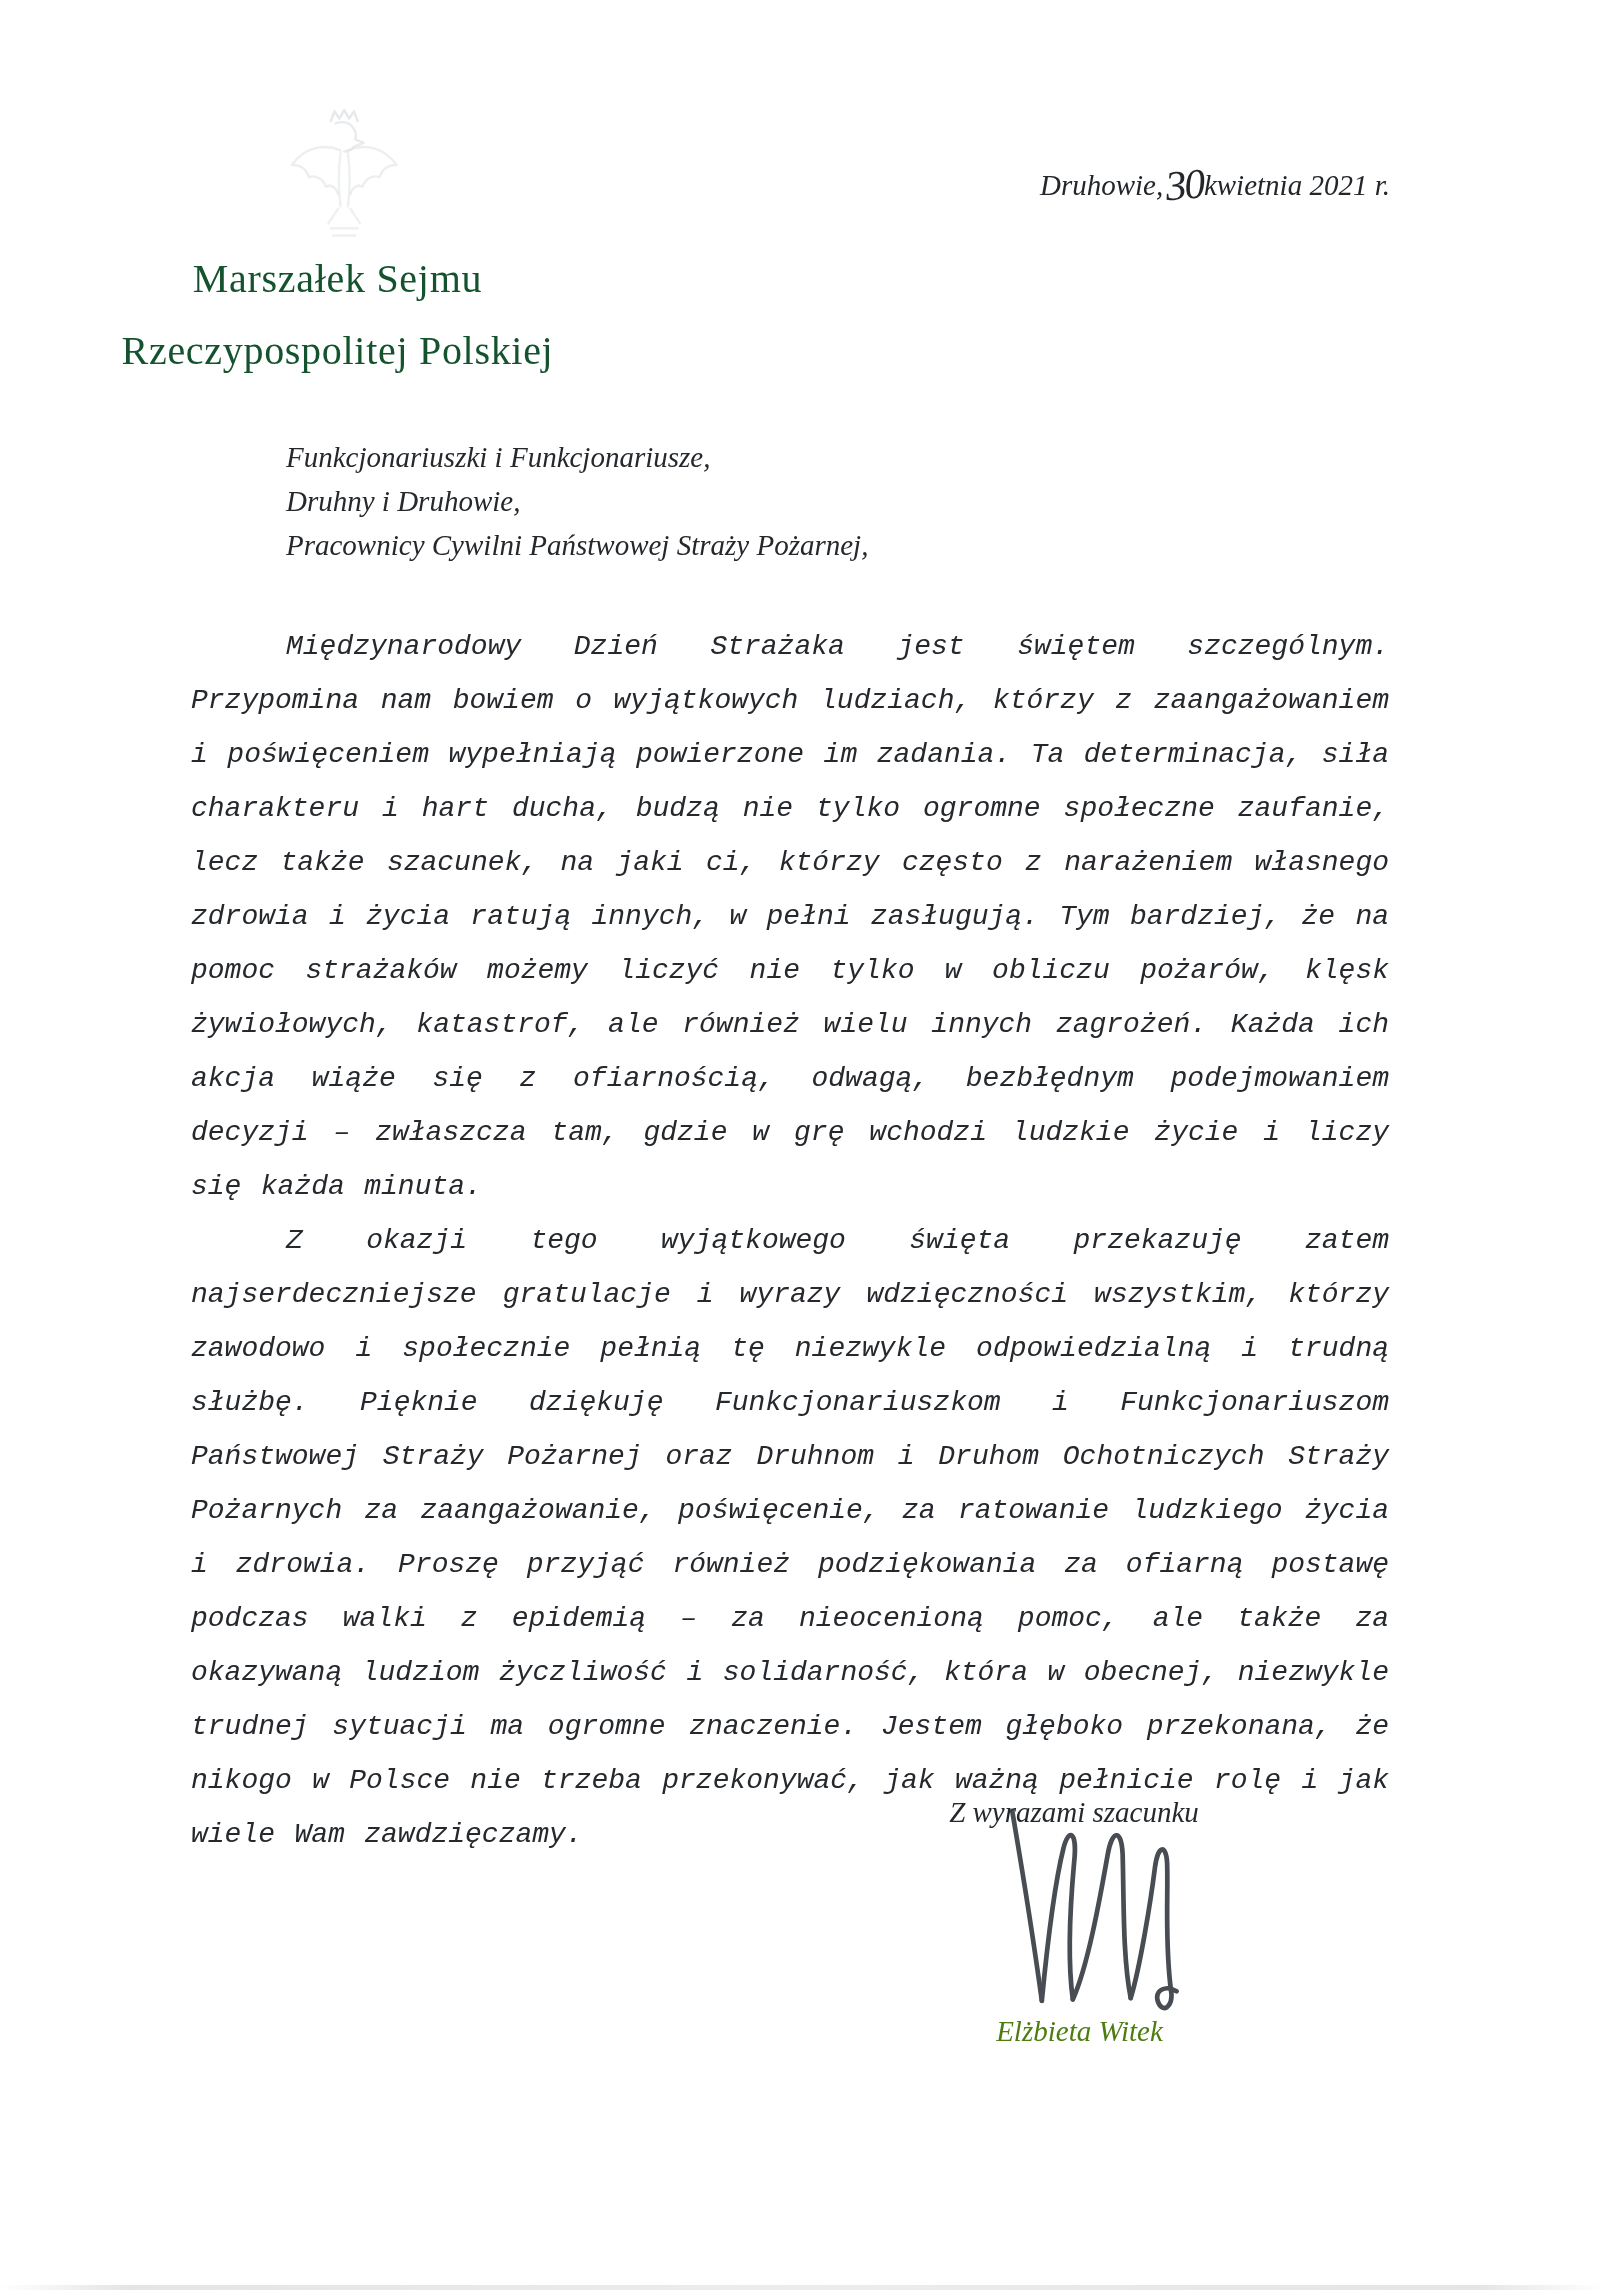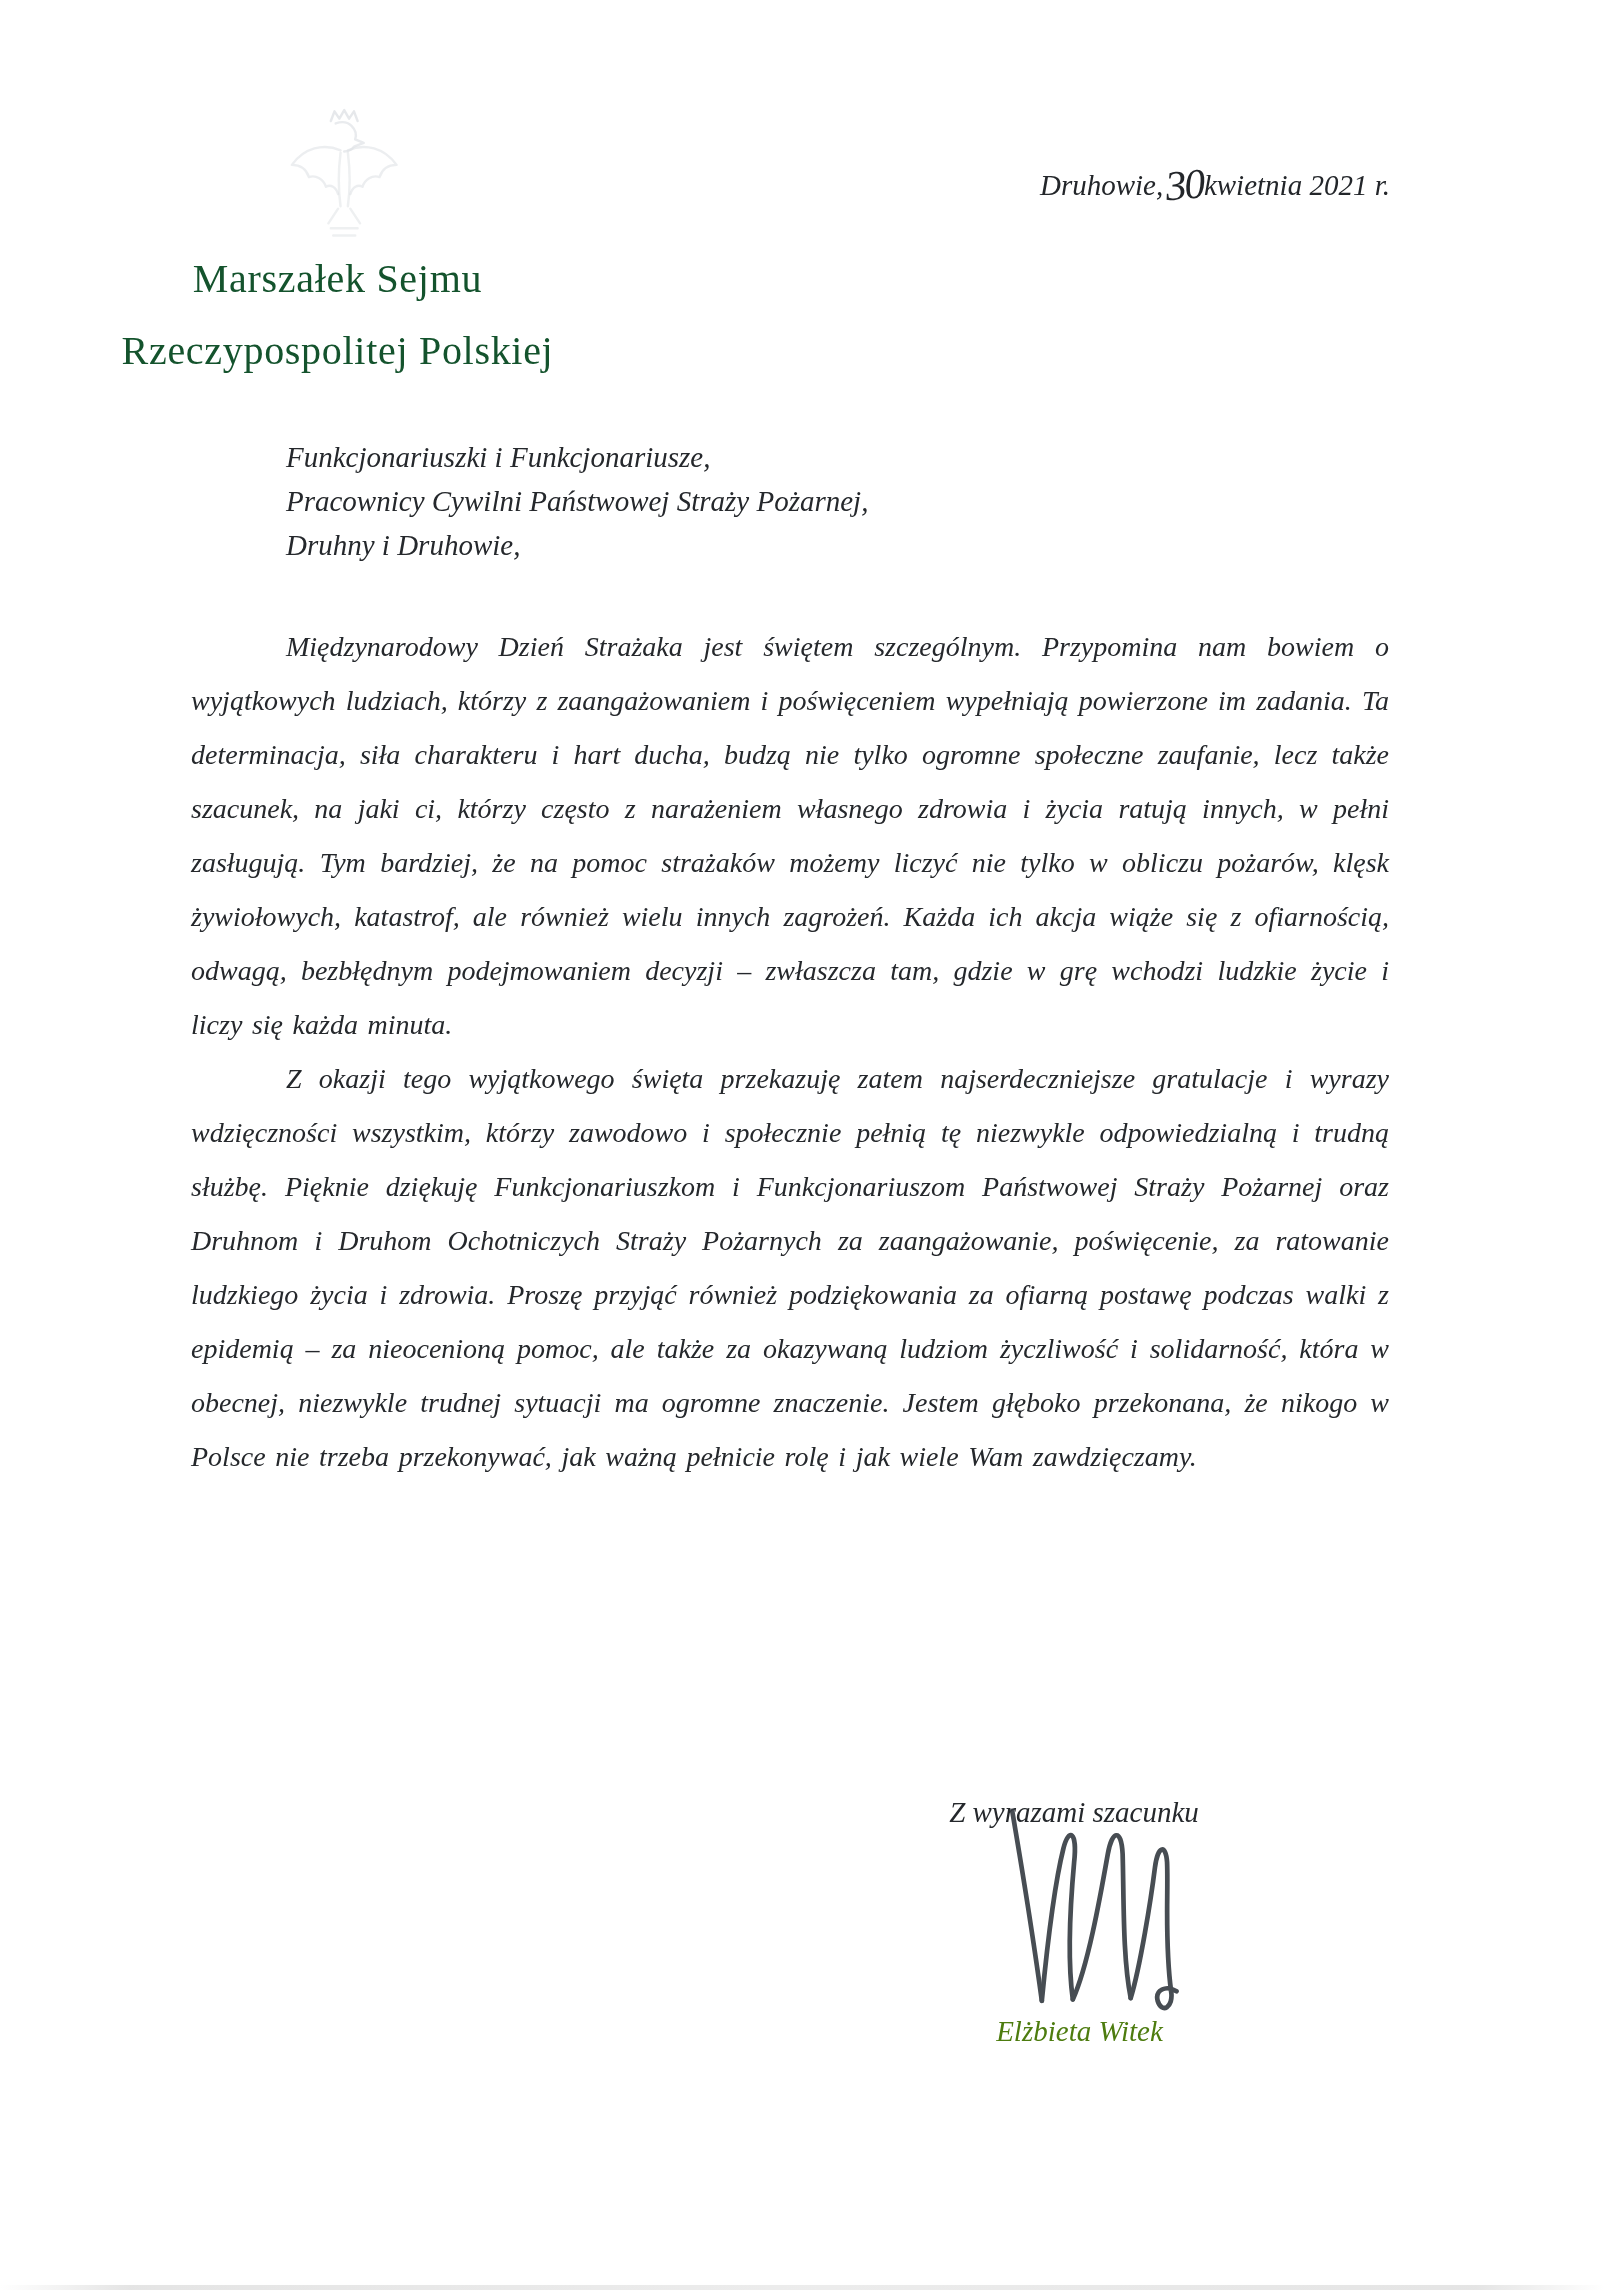--- a/index.html
+++ b/index.html
@@ -77,20 +77,21 @@
     font-style: italic;
     font-size: 28px;
     line-height: 54px;
     color: #25282c;
     word-spacing: 2.6px;
   }
   .body-text p {
     margin: 0;
     text-indent: 95px;
     text-align: justify;
+    font-family: Liberation Mono, monospace;
   }
 
   
   .closing-phrase {
     position: absolute;
     left: 914px;
     top: 1796px;
     width: 320px;
     text-align: center;
     font-style: italic;
@@ -157,22 +158,22 @@
     <span>Druhowie,</span><span class="day">30</span><span>kwietnia 2021 r.</span>
   </div>
 
   <div class="letterhead">
     <div>Marszałek Sejmu</div>
     <div>Rzeczypospolitej Polskiej</div>
   </div>
 
   <div class="salutation">
     <div>Funkcjonariuszki i Funkcjonariusze,</div>
+    <div>Druhny i Druhowie,</div>
     <div>Pracownicy Cywilni Państwowej Straży Pożarnej,</div>
-    <div>Druhny i Druhowie,</div>
   </div>
 
   <div class="body-text">
     <p>Międzynarodowy Dzień Strażaka jest świętem szczególnym. Przypomina nam bowiem o wyjątkowych ludziach, którzy z zaangażowaniem i poświęceniem wypełniają powierzone im zadania. Ta determinacja, siła charakteru i hart ducha, budzą nie tylko ogromne społeczne zaufanie, lecz także szacunek, na jaki ci, którzy często z narażeniem własnego zdrowia i życia ratują innych, w pełni zasługują. Tym bardziej, że na pomoc strażaków możemy liczyć nie tylko w obliczu pożarów, klęsk żywiołowych, katastrof, ale również wielu innych zagrożeń. Każda ich akcja wiąże się z ofiarnością, odwagą, bezbłędnym podejmowaniem decyzji – zwłaszcza tam, gdzie w grę wchodzi ludzkie życie i liczy się każda minuta.</p>
     <p>Z okazji tego wyjątkowego święta przekazuję zatem najserdeczniejsze gratulacje i wyrazy wdzięczności wszystkim, którzy zawodowo i społecznie pełnią tę niezwykle odpowiedzialną i trudną służbę. Pięknie dziękuję Funkcjonariuszkom i Funkcjonariuszom Państwowej Straży Pożarnej oraz Druhnom i Druhom Ochotniczych Straży Pożarnych za zaangażowanie, poświęcenie, za ratowanie ludzkiego życia i zdrowia. Proszę przyjąć również podziękowania za ofiarną postawę podczas walki z epidemią – za nieocenioną pomoc, ale także za okazywaną ludziom życzliwość i solidarność, która w obecnej, niezwykle trudnej sytuacji ma ogromne znaczenie. Jestem głęboko przekonana, że nikogo w Polsce nie trzeba przekonywać, jak ważną pełnicie rolę i jak wiele Wam zawdzięczamy.</p>
   </div>
 
   <div class="closing-phrase">Z wyrazami szacunku</div>
 
   <div class="signature">

